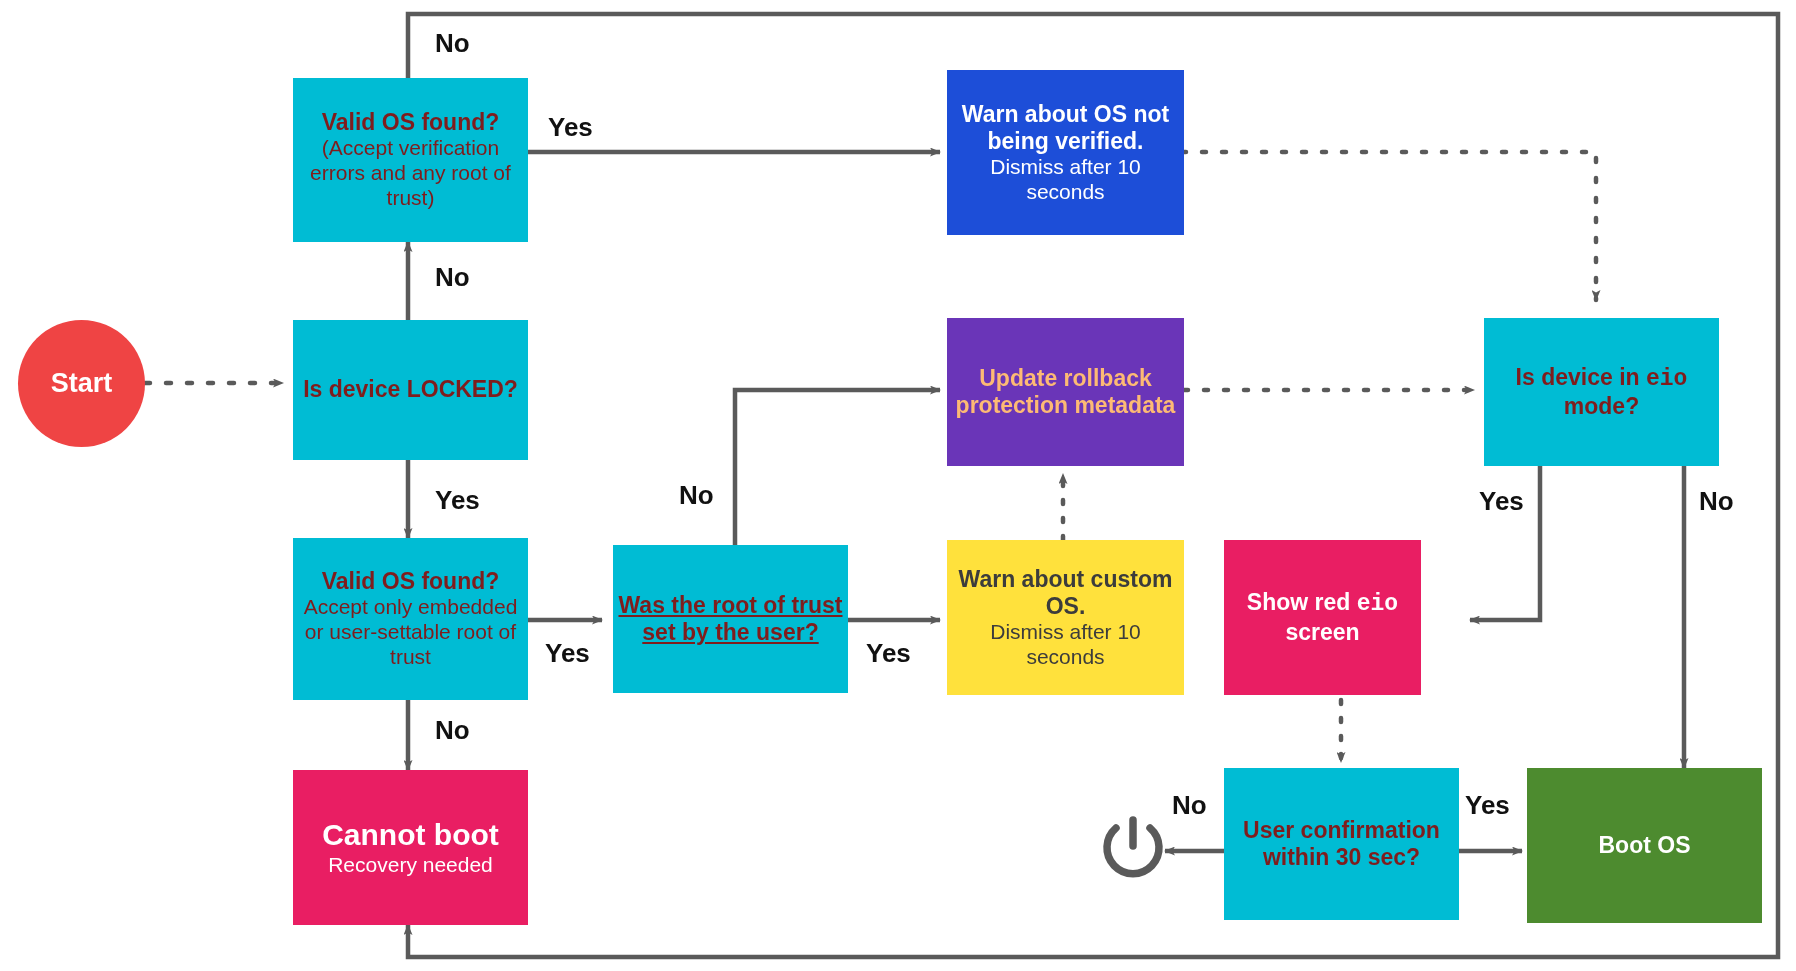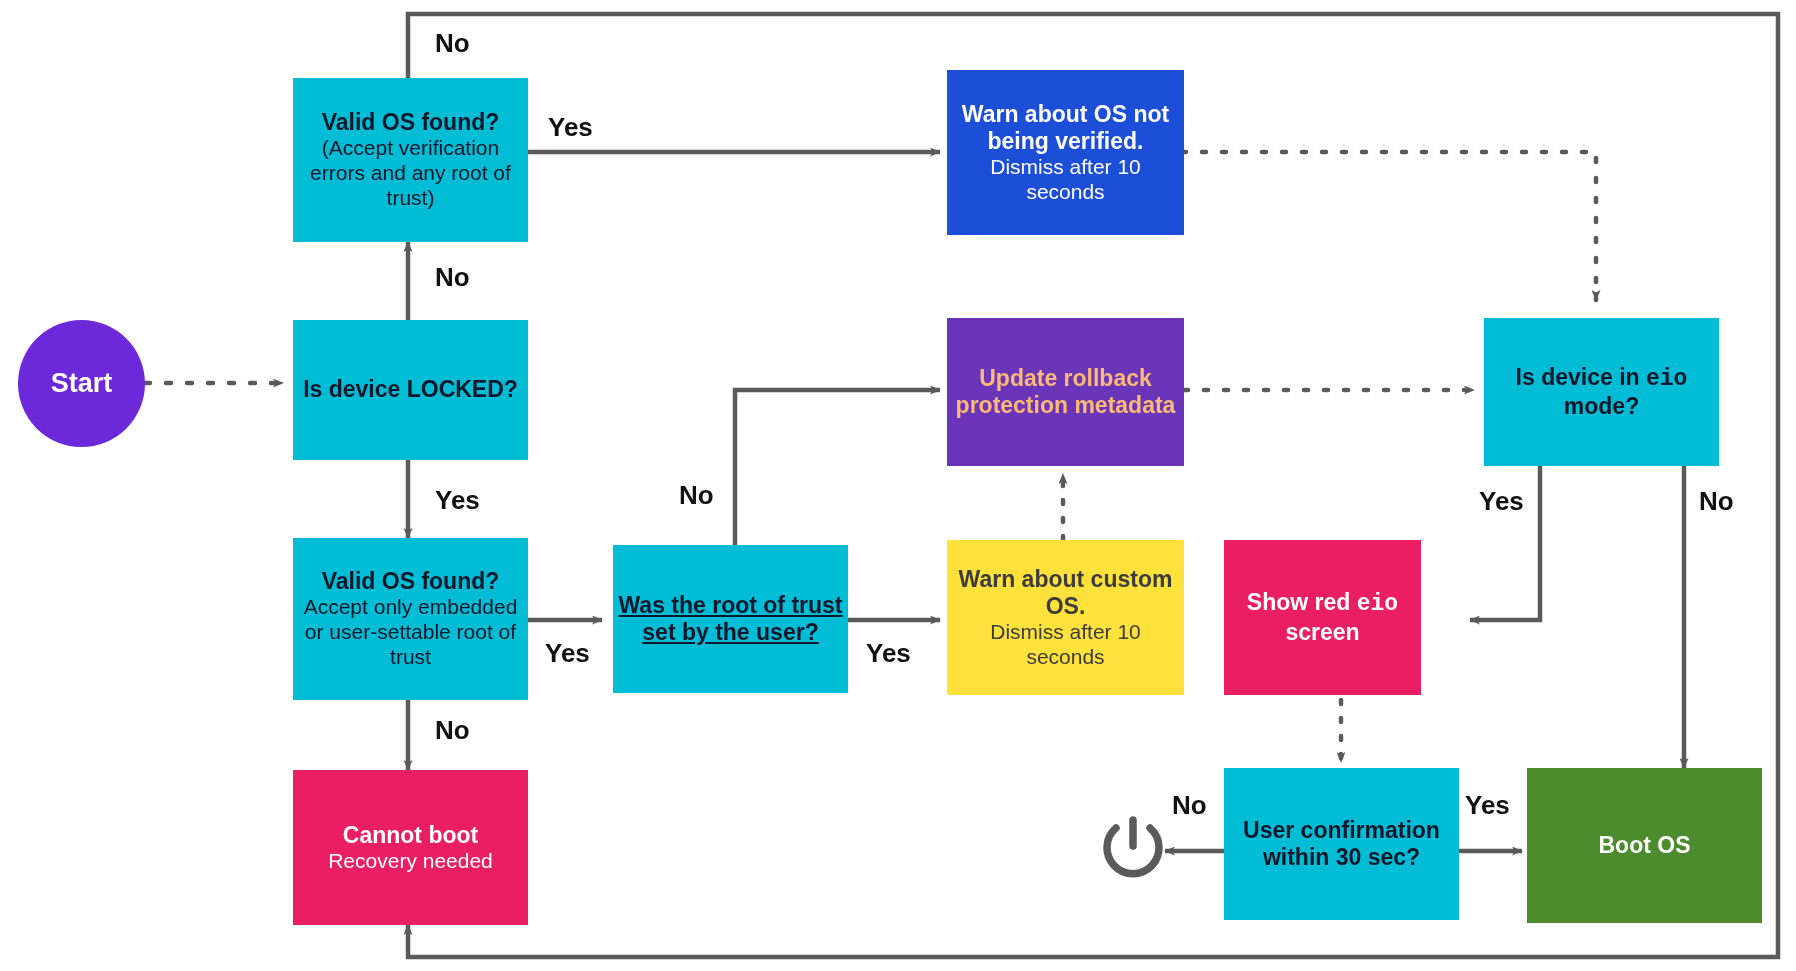--- a/index.html
+++ b/index.html
@@ -3,27 +3,27 @@
 <meta charset="utf-8">
 <style>
   html,body{margin:0;padding:0;background:#ffffff;}
   body{font-family:"Liberation Sans", sans-serif;}
   #stage{position:relative;width:1796px;height:971px;background:#fff;overflow:hidden;}
   svg.edges{position:absolute;left:0;top:0;width:1796px;height:971px;}
   .node{position:absolute;box-sizing:border-box;display:flex;flex-direction:column;
         align-items:center;justify-content:center;text-align:center;line-height:1.18;}
   .node .t1{font-weight:bold;}
   .node .t2{font-weight:normal;}
-  .cyan{background:#00bcd4;color:#0f172a;}
+  .cyan{background:#00bcd4;color:#7f1d1d;}
   .orange{background:#1d4ed8;color:#ffffff;}
   .purple{background:#6a35b8;color:#fdba74;}
   .yellow{background:#ffe13c;color:#3c3c3c;text-align:center;}
   .pink{background:#e91e63;color:#ffffff;}
   .green{background:#4d8b2f;color:#ffffff;}
-  .start{background:#6d28d9;color:#ffffff;border-radius:50%;font-weight:bold;}
+  .start{background:#ef4444;color:#ffffff;border-radius:50%;font-weight:bold;}
   .mono{font-family:"Liberation Mono", monospace;}
   .edge-label{position:absolute;font-weight:bold;color:#111;font-size:26px;white-space:nowrap;}
   .pwr{position:absolute;}
 </style>
 </head>
 <body>
 
 <div id="stage">
 
   <svg class="edges" viewBox="0 0 1796 971">
@@ -112,21 +112,21 @@
 
   <div class="node pink" style="left:1224px;top:540px;width:197px;height:155px;font-size:23px;padding:4px 8px;">
     <span class="t1"><span>Show red </span><span class="mono">eio</span><span> screen</span></span>
   </div>
 
   <div class="node cyan" style="left:1224px;top:768px;width:235px;height:152px;font-size:23px;padding:4px 8px;">
     <span class="t1">User confirmation within 30 sec?</span>
   </div>
 
   <div class="node pink" style="left:293px;top:770px;width:235px;height:155px;font-size:21px;padding:4px 8px;">
-    <span class="t1" style="font-size:23px;">Cannot boot</span>
+    <span class="t1" style="font-size:30px;">Cannot boot</span>
     <span class="t2">Recovery needed</span>
   </div>
 
   <div class="node green" style="left:1527px;top:768px;width:235px;height:155px;font-size:23px;">
     <span class="t1">Boot OS</span>
   </div>
 
   <div class="pwr" style="left:1100px;top:812px;width:66px;height:72px;">
     <svg viewBox="0 0 66 72" width="66" height="72">
       <path d="M16,16 A26,26 0 1 0 50,16" fill="none" stroke="#5a5a5a" stroke-width="7.5" stroke-linecap="round"></path>

